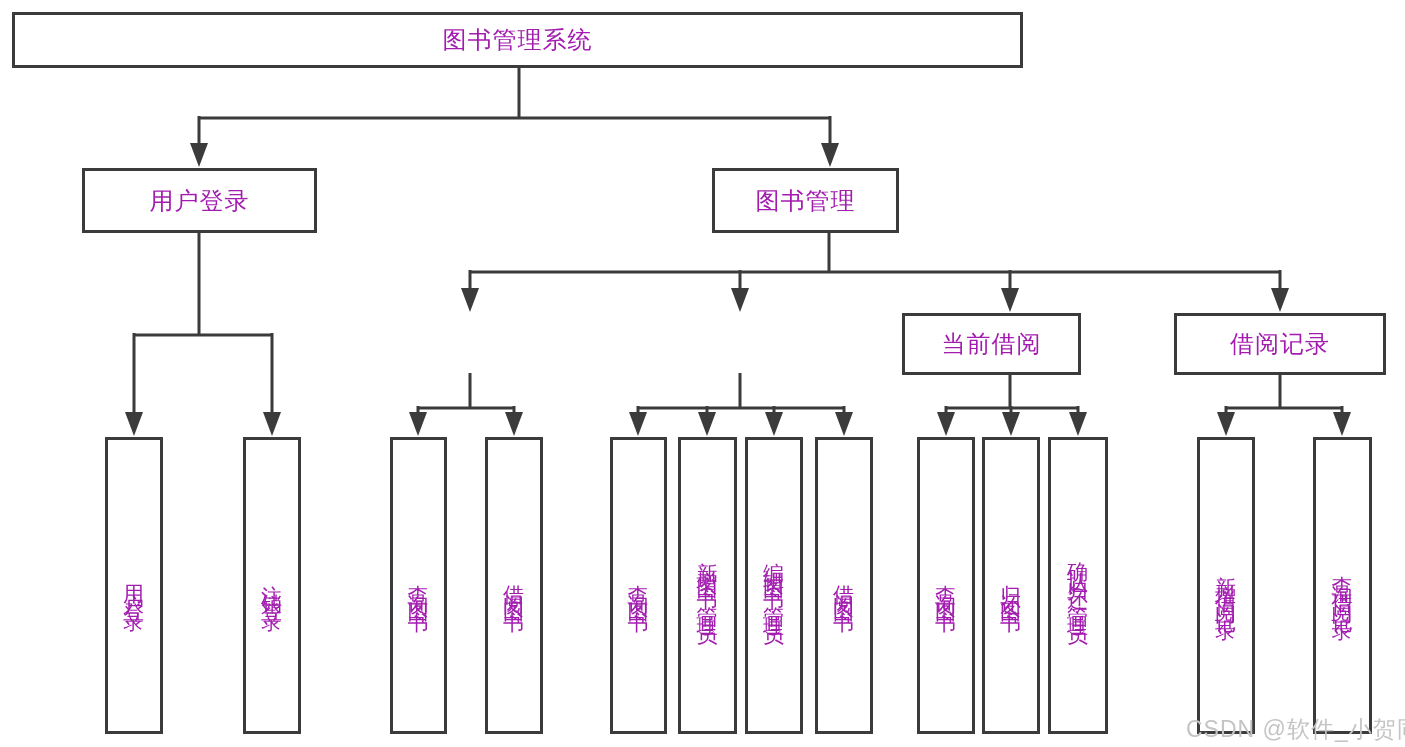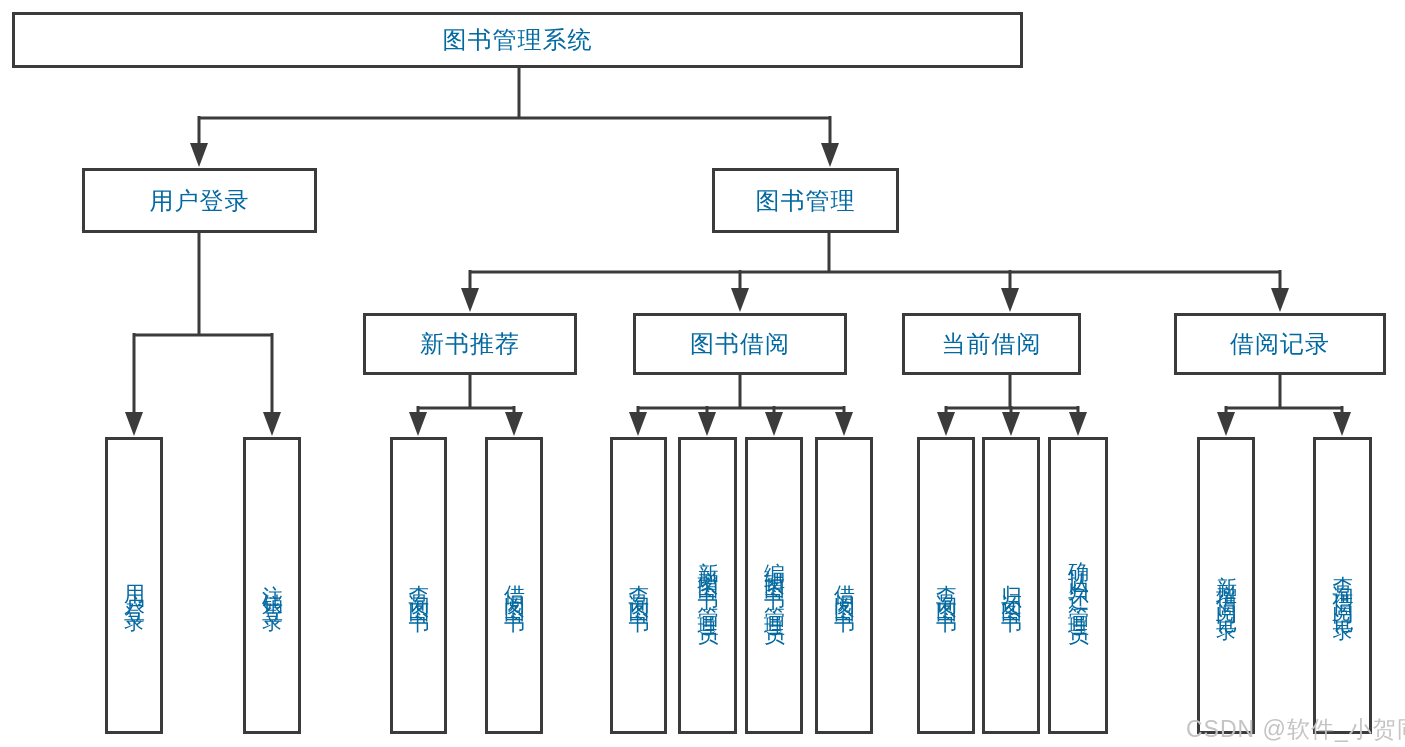--- a/index.html
+++ b/index.html
@@ -1,21 +1,21 @@
 <!DOCTYPE html>
 <html><head>
 <meta charset="utf-8">
 <style>
   html,body{margin:0;padding:0;background:#fff;}
   body{width:1405px;height:747px;position:relative;overflow:hidden;
        font-family:"Liberation Sans","DejaVu Sans",sans-serif;}
   #stage{position:absolute;left:0;top:0;width:1405px;height:747px;background:#fff;}
   svg.wires{position:absolute;left:0;top:0;z-index:1;}
   .node{position:absolute;box-sizing:border-box;background:#fff;border:3px solid #3b3b3b;
-        color:#0369a1;display:flex;align-items:center;justify-content:center;z-index:2;font-family:Liberation Serif, serif;}
+        color:#a21caf;display:flex;align-items:center;justify-content:center;z-index:2;}
   .hnode{font-size:24px;letter-spacing:1px;}
   .leaf{font-size:21px;writing-mode:vertical-rl;text-orientation:mixed;letter-spacing:9px;
         line-height:1;}
   .watermark{position:absolute;z-index:5;font-size:23px;color:#c4c4c4;letter-spacing:1px;
         white-space:nowrap;}
 </style>
 </head>
 <body>
 
 <div id="stage">
@@ -40,22 +40,20 @@
              M937 412 L955 412 L946 436 Z  M1002 412 L1020 412 L1011 436 Z
              M1069 412 L1087 412 L1078 436 Z  M1217 412 L1235 412 L1226 436 Z
              M1333 412 L1351 412 L1342 436 Z"></path>
   </svg>
 
   <div class="node hnode" style="left:12px;top:12px;width:1011px;height:56px">图书管理系统</div>
 
   <div class="node hnode" style="left:82px;top:168px;width:235px;height:65px">用户登录</div>
   <div class="node hnode" style="left:712px;top:168px;width:187px;height:65px">图书管理</div>
 
-  <div class="node hnode" style="left:363px;top:313px;width:214px;height:62px">新书推荐</div>
-  <div class="node hnode" style="left:633px;top:313px;width:214px;height:62px">图书借阅</div>
   <div class="node hnode" style="left:902px;top:313px;width:179px;height:62px">当前借阅</div>
   <div class="node hnode" style="left:1174px;top:313px;width:212px;height:62px">借阅记录</div>
 
   <div class="node leaf" style="left:105px;top:437px;width:58px;height:297px">用户登录</div>
   <div class="node leaf" style="left:243px;top:437px;width:58px;height:297px">注销登录</div>
 
   <div class="node leaf" style="left:390px;top:437px;width:57px;height:297px">查询图书</div>
   <div class="node leaf" style="left:485px;top:437px;width:58px;height:297px">借阅图书</div>
 
   <div class="node leaf" style="left:610px;top:437px;width:57px;height:297px">查询图书</div>

